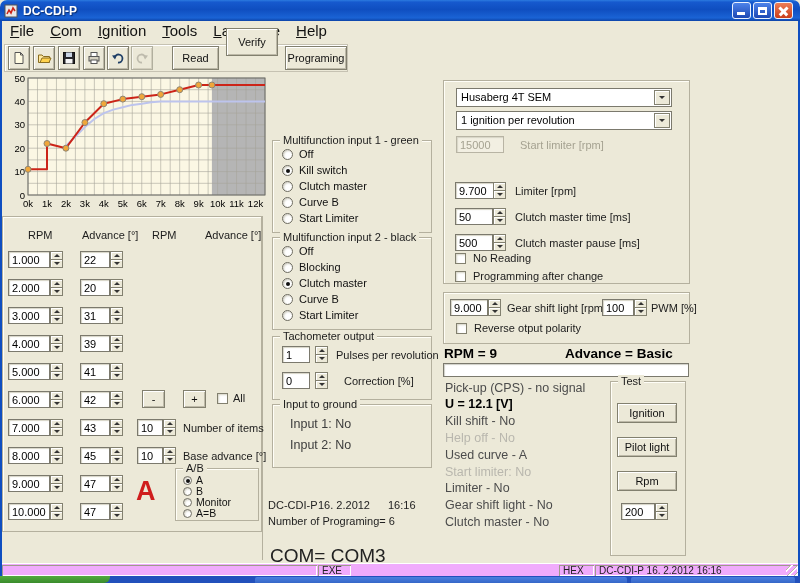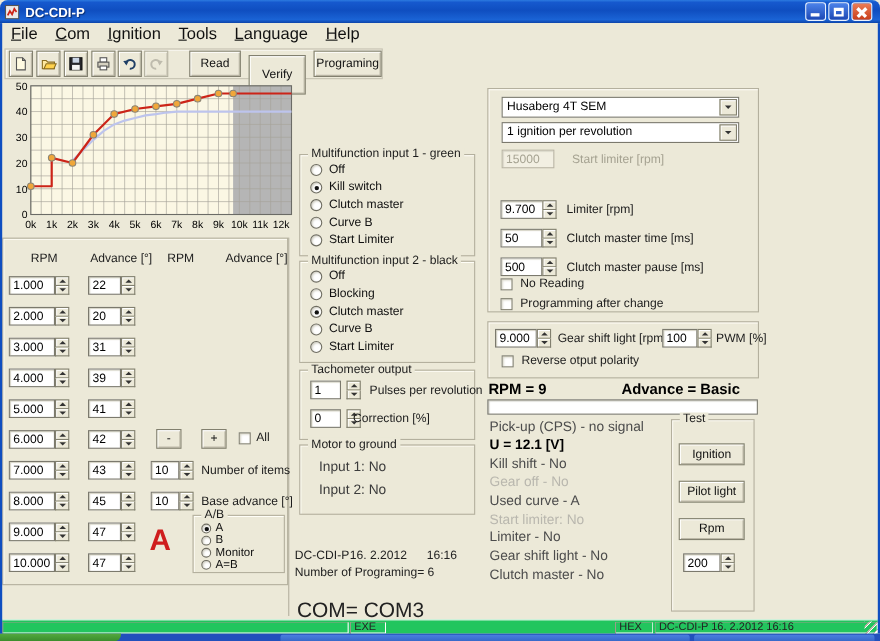--- a/index.html
+++ b/index.html
@@ -54,21 +54,21 @@
   .rrow.small{gap:4px;font-size:10.5px;}
   .rrow.small .radio{width:9px;height:9px;}
   .rrow.small .radio.on::after{left:2px;top:2px;width:4px;height:4px;}
   .cb{position:absolute;width:11px;height:11px;background:#fff;border:1px solid #82806f;box-shadow:inset 1px 1px 2px #d6d4c6;}
   
   .stline{position:absolute;left:445px;font-size:12.5px;color:#4c4c4c;white-space:nowrap;}
   .stline.bold{color:#000;font-weight:bold;}
   .stline.dim{color:#b9b7ae;}
   .bigbold{position:absolute;font-size:13.5px;font-weight:bold;color:#000;white-space:nowrap;}
   
-  .statusbar{position:absolute;left:2px;top:563px;width:796px;height:13px;background:#22c55e;border-top:1px solid #fff;}
+  .statusbar{position:absolute;left:2px;top:563px;width:796px;height:13px;background:#f0abfc;border-top:1px solid #fff;}
   .scell{position:absolute;top:1px;height:11px;box-shadow:inset 1px 1px 0 #9e9b8a,inset -1px -1px 0 #fff;
     font-size:10px;color:#222;line-height:11px;padding:0 4px;white-space:nowrap;overflow:hidden;}
   .grip{position:absolute;right:0;top:1px;width:12px;height:12px;
     background:repeating-linear-gradient(135deg,transparent 0 3px,#b9b5a4 3px 4px,#fff 4px 5px);}
   .taskbar{position:absolute;left:0;top:576px;width:800px;height:7px;background:#2250bc;}
   .startfrag{position:absolute;left:0;top:0;width:110px;height:7px;background:linear-gradient(180deg,#53a93f,#3a8c2c);border-radius:0 0 6px 0;}
   .taskseg{position:absolute;top:1px;height:6px;background:linear-gradient(180deg,#4a7fe0,#3667c8);border-radius:2px 2px 0 0;}
   .redA{position:absolute;font-size:27px;font-weight:bold;color:#cf1d1d;}
   .infoline{position:absolute;font-size:11px;color:#222;white-space:nowrap;}
   .gline{position:absolute;font-size:12.5px;color:#3c3c3c;white-space:nowrap;}
@@ -142,21 +142,21 @@
         <path d="M1 4.5 L6 4 L4 8.5 Z" fill="#1f3f66"></path>
       </svg>
   </div>
   <div class="xbtn dis" style="left:131px;top:46px;width:22px;height:24px">
     <svg width="14" height="14" viewBox="0 0 14 14">
         <path d="M10.5 7 A4 4 0 1 0 7 11.5" fill="none" stroke="#9a978a" stroke-width="1.8"></path>
         <path d="M13 4.5 L8 4 L10 8.5 Z" fill="#9a978a"></path>
       </svg>
   </div>
   <div class="xbtn hotkey" style="left:172px;top:46px;width:47px;height:24px">Read</div>
-  <div class="xbtn hotkey" style="left:226px;top:50px;width:52px;height:36px">Verify</div>
+  <div class="xbtn hotkey" style="left:226px;top:28px;width:52px;height:28px">Verify</div>
   <div class="xbtn hotkey" style="left:285px;top:46px;width:62px;height:24px">Programing</div>
 
   <div class="abs" id="chart-box" style="left:10px;top:74px;width:258px;height:140px"><svg xmlns="http://www.w3.org/2000/svg" width="258" height="140" viewBox="0 0 258 140">
         <rect x="18" y="4" width="237" height="117" fill="#fbf7e4"></rect>
         <rect x="201.912" y="4" width="53.087999999999994" height="117" fill="#b5b5b5"></rect>
         <line x1="18" y1="4" x2="18" y2="121" stroke="#a6a49a" stroke-width="0.6"></line>
         <line x1="27.48" y1="4" x2="27.48" y2="121" stroke="#a6a49a" stroke-width="0.6"></line>
         <line x1="36.96" y1="4" x2="36.96" y2="121" stroke="#a6a49a" stroke-width="0.6"></line>
         <line x1="46.44" y1="4" x2="46.44" y2="121" stroke="#a6a49a" stroke-width="0.6"></line>
         <line x1="55.92" y1="4" x2="55.92" y2="121" stroke="#a6a49a" stroke-width="0.6"></line>
@@ -525,24 +525,24 @@
   <span class="label" style="left:336px;top:349px">Pulses per revolution</span>
   <div class="edit" style="left:282px;top:372px;width:28px">0</div>
   <div class="spin" style="left:315px;top:372px">
       <div class="sbtn">
         <i class="tu"></i>
       </div>
       <div class="sbtn">
         <i class="td"></i>
       </div>
     </div>
-  <span class="label" style="left:321px;top:375px">Correction [%]</span>
+  <span class="label" style="left:344px;top:375px">Correction [%]</span>
 
   <div class="gbox" style="left:272px;top:404px;width:160px;height:64px">
-    <span class="glabel">Motor to ground</span>
+    <span class="glabel">Input to ground</span>
   </div>
   <span class="gline" style="left:290px;top:417px">Input 1: No</span>
   <span class="gline" style="left:290px;top:438px">Input 2: No</span>
 
   <span class="infoline" style="left:268px;top:499px">DC-CDI-P</span>
   <span class="infoline" style="left:318px;top:499px">16. 2.2012</span>
   <span class="infoline" style="left:388px;top:499px">16:16</span>
   <span class="infoline" style="left:268px;top:515px">Number of Programing= 6</span>
   <span class="infoline" style="left:270px;top:545px;font-size:19px">COM= COM3</span>
 
@@ -621,21 +621,21 @@
   <span class="cb" style="left:456px;top:323px"></span>
   <span class="label" style="left:474px;top:322px">Reverse otput polarity</span>
 
   <span class="bigbold" style="left:444px;top:346px">RPM = 9</span>
   <span class="bigbold" style="left:565px;top:346px">Advance = Basic</span>
   <div class="whitebar" style="left:443px;top:363px;width:246px;height:14px"></div>
 
   <span class="stline" style="top:381px">Pick-up (CPS) -  no signal</span>
   <span class="stline bold" style="top:397px">U = 12.1 [V]</span>
   <span class="stline" style="top:414px">Kill shift - No</span>
-  <span class="stline dim" style="top:431px">Gear off - No</span>
+  <span class="stline dim" style="top:431px">Help off - No</span>
   <span class="stline" style="top:448px">Used curve - A</span>
   <span class="stline dim" style="top:465px">Start limiter: No</span>
   <span class="stline" style="top:481px">Limiter - No</span>
   <span class="stline" style="top:498px">Gear shift light - No</span>
   <span class="stline" style="top:515px">Clutch master - No</span>
 
   <div class="gbox" style="left:610px;top:381px;width:76px;height:175px">
     <span class="glabel">Test</span>
   </div>
   <div class="xbtn" style="left:617px;top:403px;width:60px;height:20px">Ignition</div>

